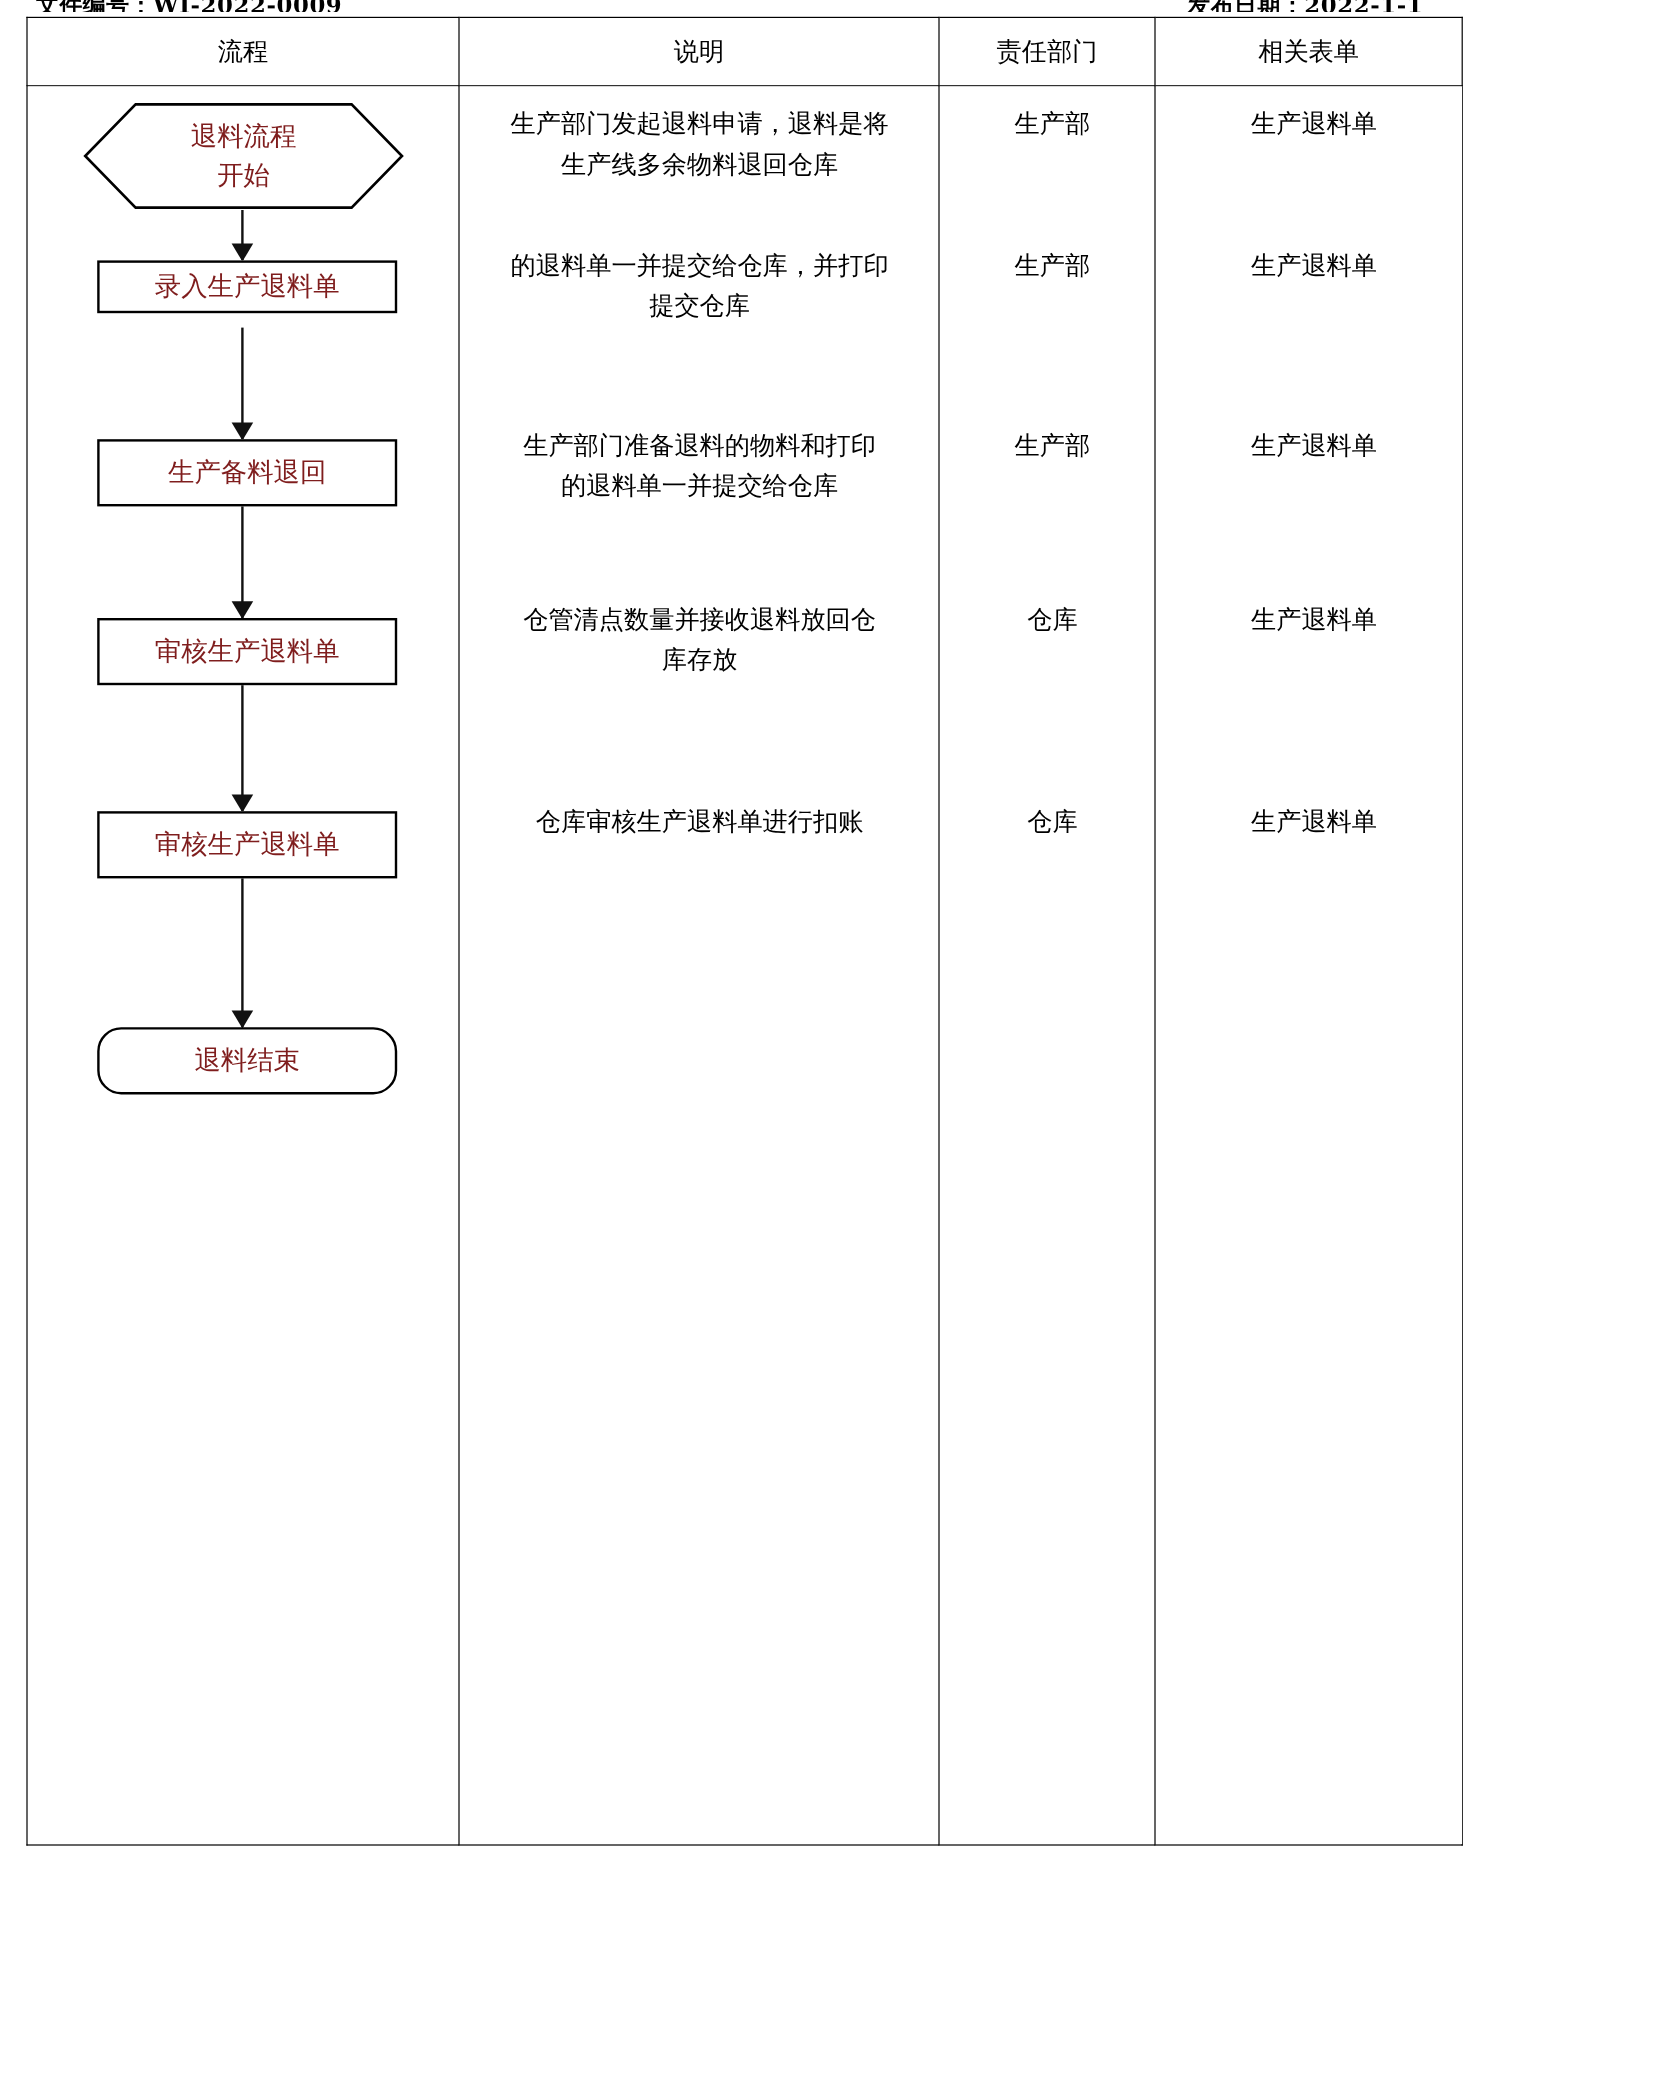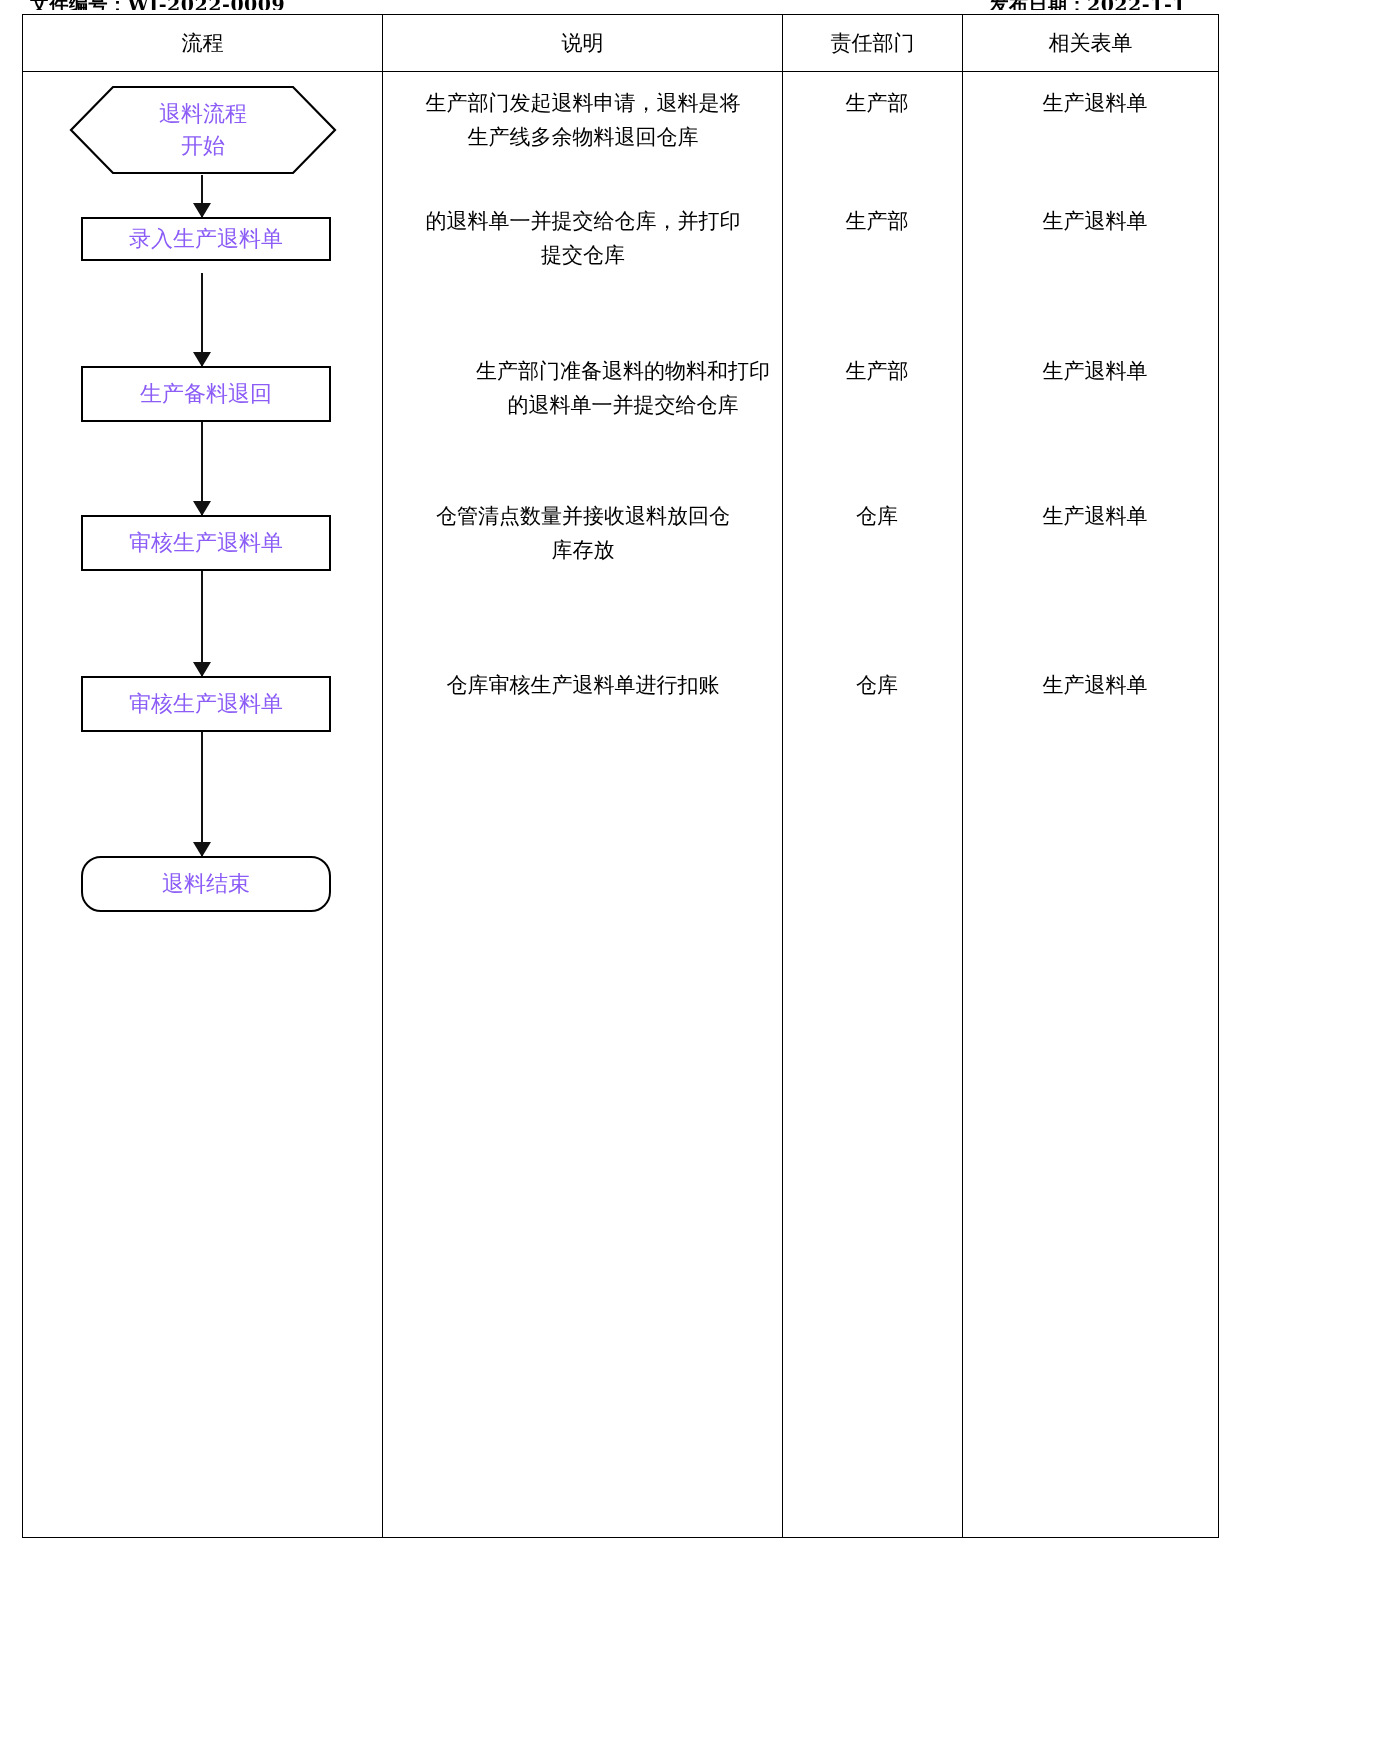--- a/index.html
+++ b/index.html
@@ -101,21 +101,21 @@
   .node {
     position: absolute;
     box-sizing: border-box;
     background: #ffffff;
     display: flex;
     align-items: center;
     justify-content: center;
     text-align: center;
     font-size: 22px;
     line-height: 30px;
-    color: #8b5cf6;
+    color: #7f1d1d;
     font-family: Liberation Serif, serif;
   }
   .node-rect {
     border: 2.2px solid #000000;
   }
   .node-round {
     border: 2.6px solid #000000;
     border-radius: 16px;
   }
   .node-hex {
@@ -221,21 +221,21 @@
           </div>
 
         </div>
       </td>
 
       <td class="cell-desc">
         <div class="txt-block" style="top:14px;">生产部门发起退料申请，退料是将
 生产线多余物料退回仓库</div>
         <div class="txt-block" style="top:132px;">的退料单一并提交给仓库，并打印
 提交仓库</div>
-        <div class="txt-block" style="top:282px;margin-left:40px;">生产部门准备退料的物料和打印
+        <div class="txt-block" style="top:282px;">生产部门准备退料的物料和打印
 的退料单一并提交给仓库</div>
         <div class="txt-block" style="top:427px;">仓管清点数量并接收退料放回仓
 库存放</div>
         <div class="txt-block" style="top:596px;">仓库审核生产退料单进行扣账</div>
       </td>
 
       <td class="cell-dept">
         <div class="txt-block" style="top:14px;">生产部</div>
         <div class="txt-block" style="top:132px;">生产部</div>
         <div class="txt-block" style="top:282px;">生产部</div>

